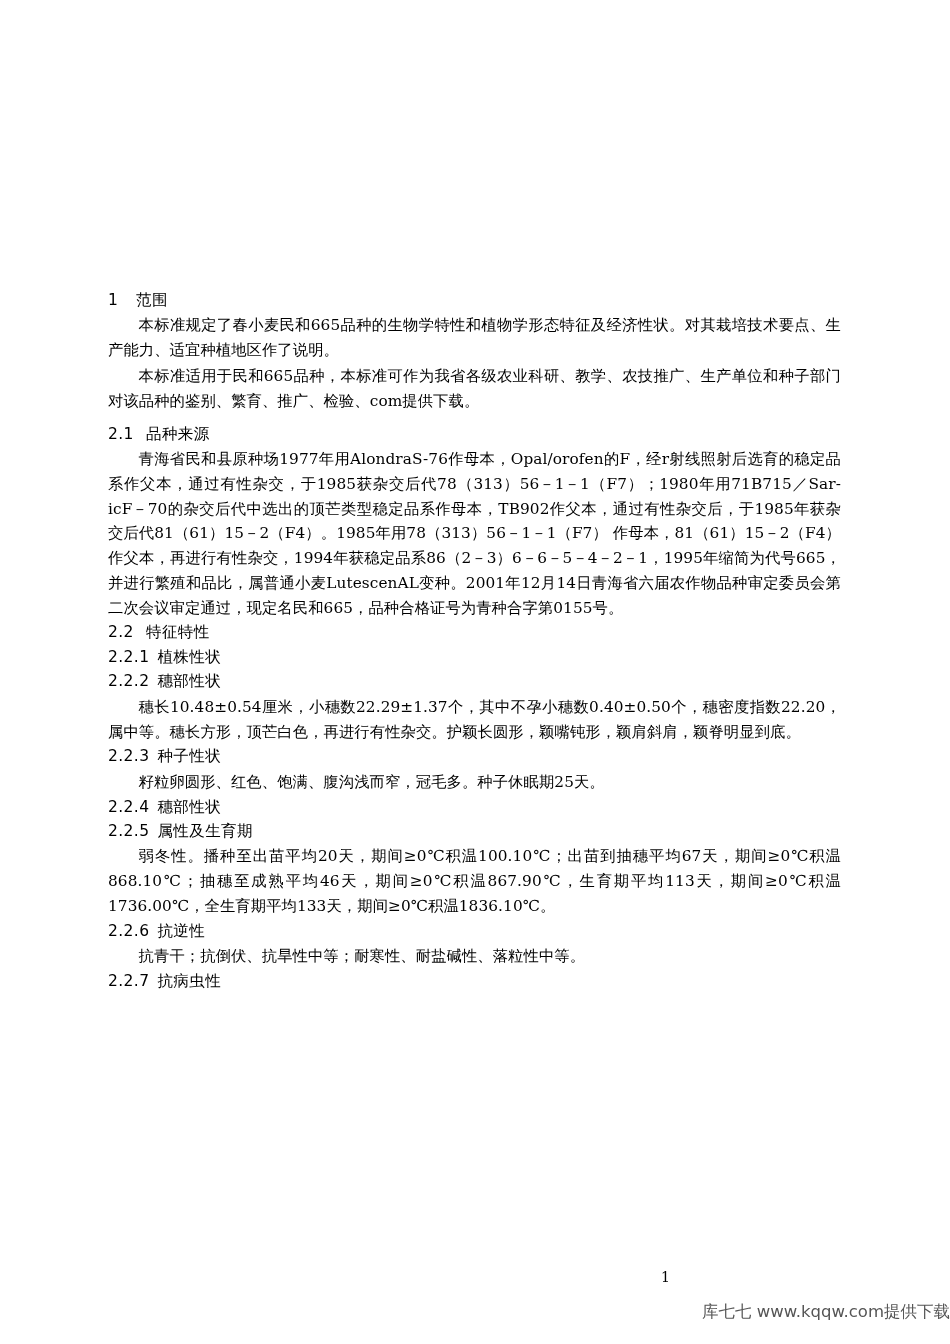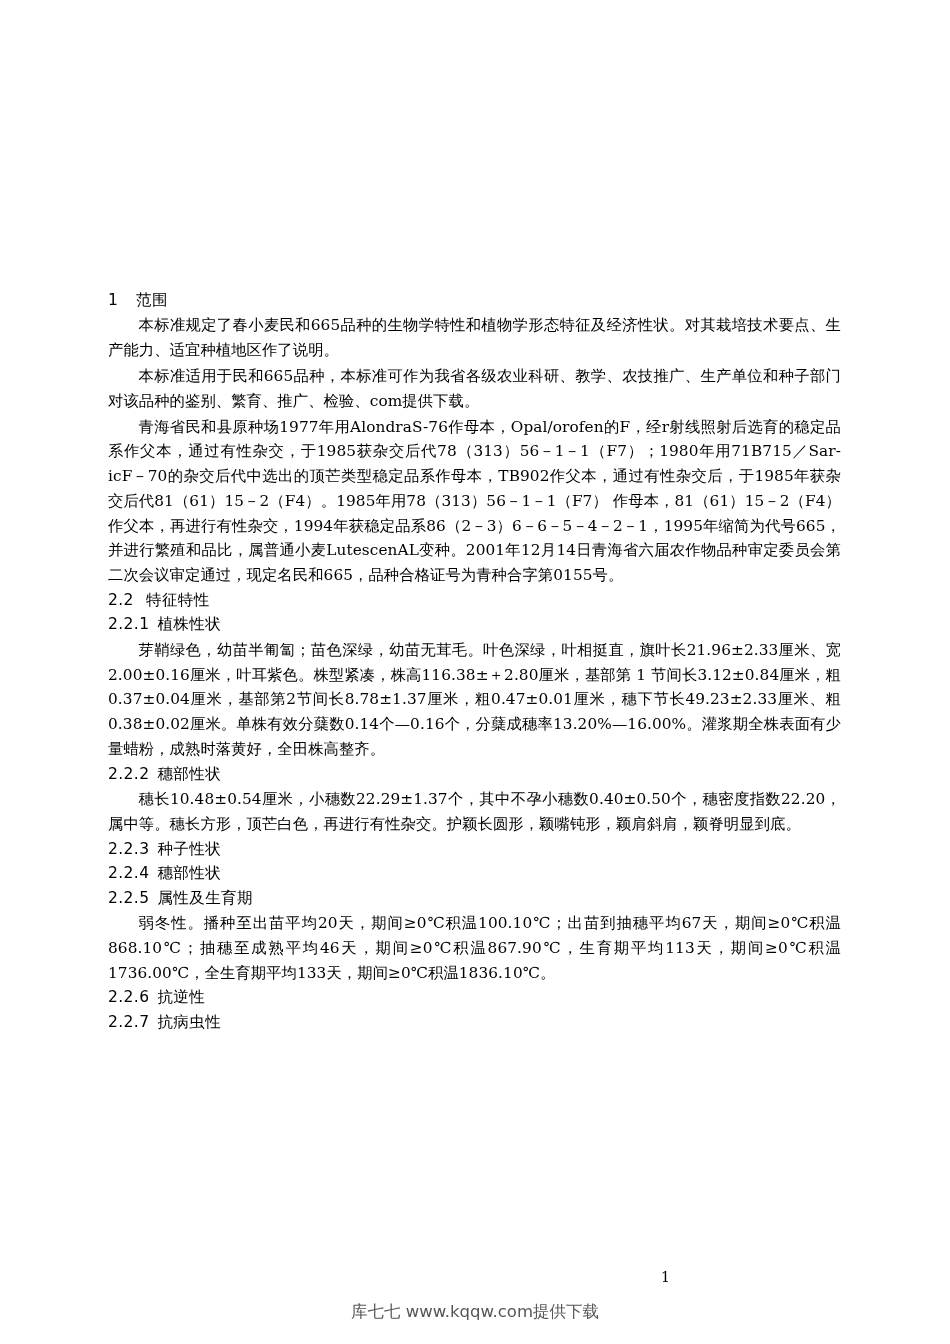--- a/index.html
+++ b/index.html
@@ -59,71 +59,75 @@
     right: 98px;
     top: 1258px;
     font-size: 14px;
     font-family: "DejaVu Serif", "Liberation Serif", serif;
   }
   .footer {
     position: absolute;
     left: 0;
     top: 1290px;
     width: 950px;
-    text-align: center;
+    text-align: right;
     font-size: 16.5px;
     color: #555555;
     font-family: "DejaVu Sans", "Liberation Sans", sans-serif;
   }
 </style>
 </head>
 <body>
 
 <div class="page">
   <div class="content">
 
     <div class="heading lvl1">
       <span class="num">1</span><span class="txt">范围</span>
     </div>
     <p class="para">本标准规定了春小麦民和665品种的生物学特性和植物学形态特征及经济性状。对其栽培技术要点、生产能力、适宜种植地区作了说明。</p>
     <p class="para">本标准适用于民和665品种，本标准可作为我省各级农业科研、教学、农技推广、生产单位和种子部门对该品种的鉴别、繁育、推广、检验、com提供下载。</p>
 
 
+    <div class="heading lvl2 sp-above">
+      <span class="num">2.1</span><span class="txt">品种来源</span>
+    </div>
     <p class="para">青海省民和县原种场1977年用AlondraS-76作母本，Opal/orofen的F，经r射线照射后选育的稳定品系作父本，通过有性杂交，于1985获杂交后代78（313）56－1－1（F7）；1980年用71B715／Sar-icF－70的杂交后代中选出的顶芒类型稳定品系作母本，TB902作父本，通过有性杂交后，于1985年获杂交后代81（61）15－2（F4）。1985年用78（313）56－1－1（F7） 作母本，81（61）15－2（F4）作父本，再进行有性杂交，1994年获稳定品系86（2－3）6－6－5－4－2－1，1995年缩简为代号665，并进行繁殖和品比，属普通小麦LutescenAL变种。2001年12月14日青海省六届农作物品种审定委员会第二次会议审定通过，现定名民和665，品种合格证号为青种合字第0155号。</p>
 
     <div class="heading lvl2">
       <span class="num">2.2</span><span class="txt">特征特性</span>
     </div>
 
     <div class="heading lvl3">
       <span class="num">2.2.1</span><span class="txt">植株性状</span>
     </div>
-    <p class="para">芽鞘绿色，幼苗半匍匐；苗色深绿，幼苗无茸毛。叶色深绿，叶相挺直，旗叶长21.96±2.33厘米、宽2.00±0.16厘米，叶耳紫色。株型紧凑，株高116.38±＋2.80厘米，基部第 1 节间长3.12±0.84厘米，粗0.37±0.04厘米，基部第2节间长8.78±1.37厘米，粗0.47±0.01厘米，穗下节长49.23±2.33厘米、粗0.38±0.02厘米。单株有效分蘖数0.14个—0.16个，分蘖成穗率13.20%—16.00%。灌浆期全株表面有少量蜡粉，成熟时落黄好，全田株高整齐。</p>
 
     <div class="heading lvl3">
       <span class="num">2.2.2</span><span class="txt">穗部性状</span>
     </div>
     <p class="para">穗长10.48±0.54厘米，小穗数22.29±1.37个，其中不孕小穗数0.40±0.50个，穗密度指数22.20，属中等。穗长方形，顶芒白色，再进行有性杂交。护颖长圆形，颖嘴钝形，颖肩斜肩，颖脊明显到底。</p>
 
     <div class="heading lvl3">
       <span class="num">2.2.3</span><span class="txt">种子性状</span>
     </div>
+    <p class="para">籽粒卵圆形、红色、饱满、腹沟浅而窄，冠毛多。种子休眠期25天。</p>
 
     <div class="heading lvl3">
       <span class="num">2.2.4</span><span class="txt">穗部性状</span>
     </div>
 
     <div class="heading lvl3">
       <span class="num">2.2.5</span><span class="txt">属性及生育期</span>
     </div>
     <p class="para">弱冬性。播种至出苗平均20天，期间≥0℃积温100.10℃；出苗到抽穗平均67天，期间≥0℃积温868.10℃；抽穗至成熟平均46天，期间≥0℃积温867.90℃，生育期平均113天，期间≥0℃积温1736.00℃，全生育期平均133天，期间≥0℃积温1836.10℃。</p>
 
     <div class="heading lvl3">
       <span class="num">2.2.6</span><span class="txt">抗逆性</span>
     </div>
+    <p class="para">抗青干；抗倒伏、抗旱性中等；耐寒性、耐盐碱性、落粒性中等。</p>
 
     <div class="heading lvl3">
       <span class="num">2.2.7</span><span class="txt">抗病虫性</span>
     </div>
 
   </div>
 
   <div class="pagenum">1</div>
   <div class="footer">库七七 www.kqqw.com提供下载</div>
 </div>

